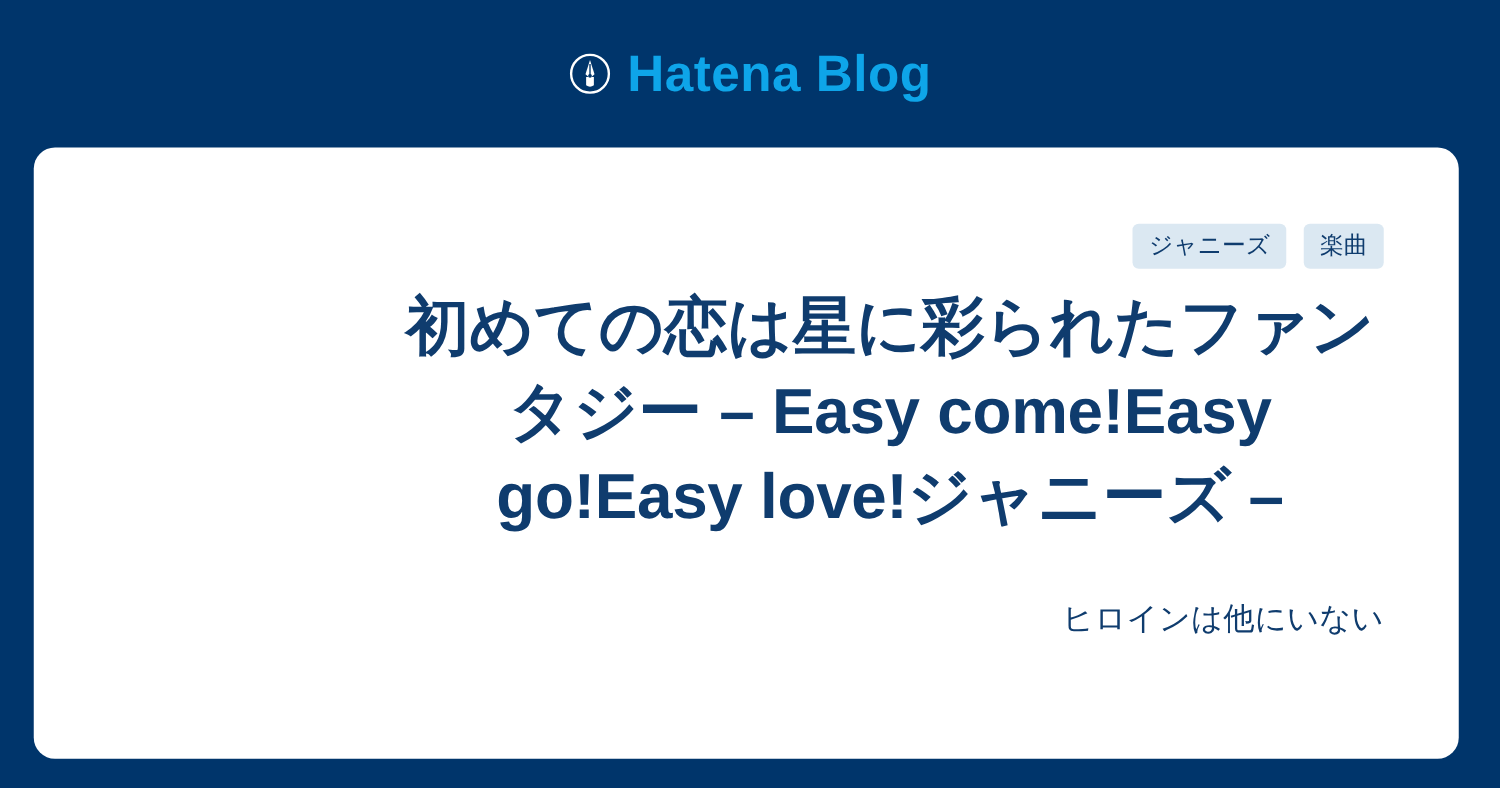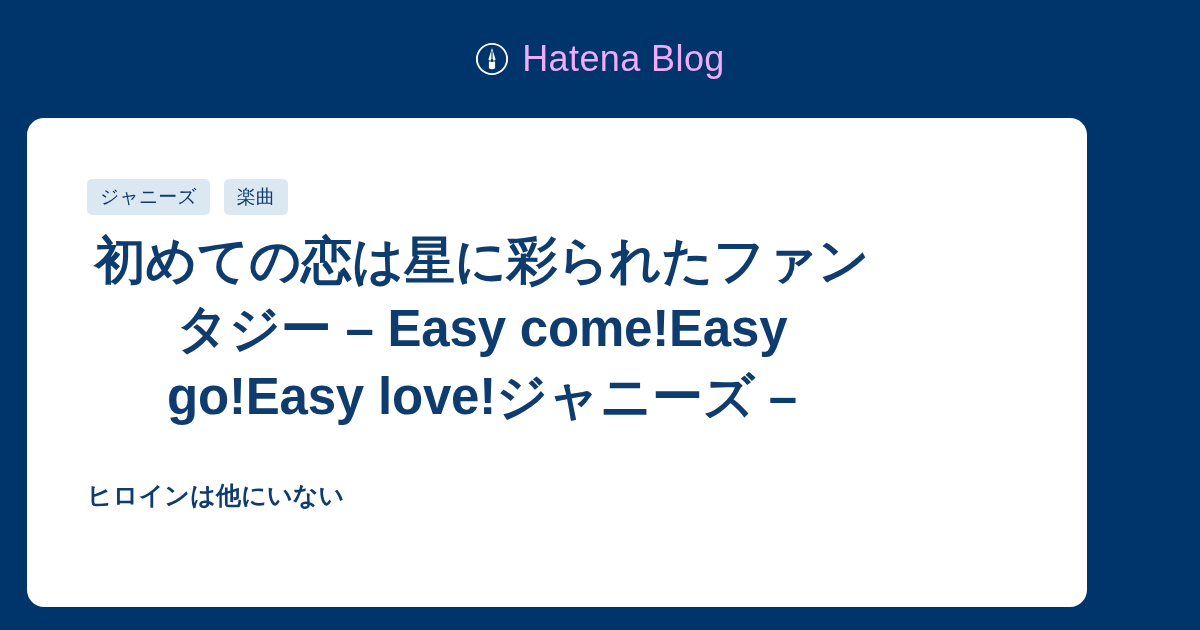--- a/index.html
+++ b/index.html
@@ -37,40 +37,40 @@
   }
 
   .brand-logo-icon {
     width: 34px;
     height: 34px;
     display: block;
     flex: 0 0 auto;
   }
 
   .brand-name {
-    color: #f0abfc;
-    font-size: 36px;
-    font-weight: 400;
+    color: #0ea5e9;
+    font-size: 41px;
+    font-weight: 700;
     letter-spacing: 0.4px;
     line-height: 1;
     white-space: nowrap;
   }
 
   
   .content-card {
     position: absolute;
     left: 27px;
     top: 118px;
-    width: 1060px;
+    width: 1140px;
     height: 489px;
     background: #ffffff;
     border-radius: 17px;
     display: flex;
     flex-direction: column;
-    align-items: flex-start;
+    align-items: flex-end;
     padding: 62px 60px 0 60px;
   }
 
   
   .tag-row {
     display: flex;
     flex-direction: row;
     align-items: center;
     justify-content: center;
     gap: 14px;
@@ -98,21 +98,21 @@
     text-align: center;
     letter-spacing: -0.2px;
     max-width: 790px;
     word-break: break-word;
   }
 
   
   .blog-name {
     color: #0f3c6e;
     font-size: 25px;
-    font-weight: 700;
+    font-weight: 400;
     line-height: 1.4;
     text-align: center;
     margin-top: 48px;
     letter-spacing: 0.2px;
   }
 </style>
 </head>
 <body>
 
 <div class="og-card">

